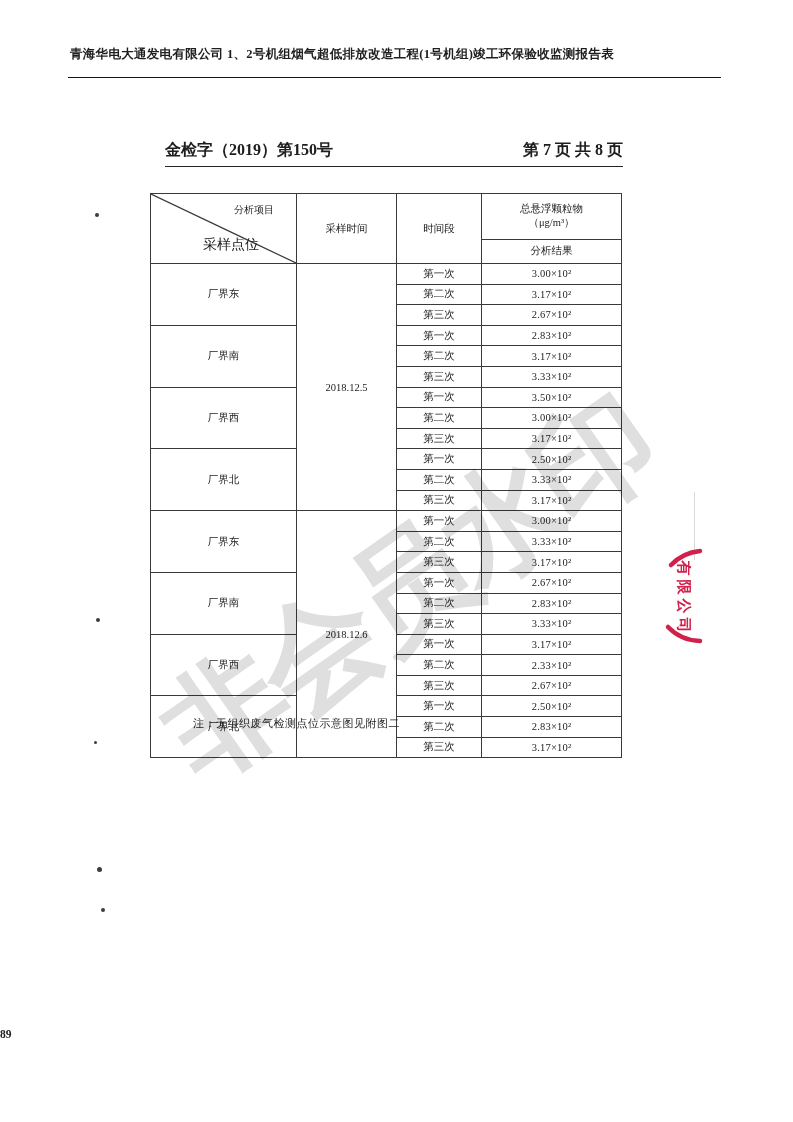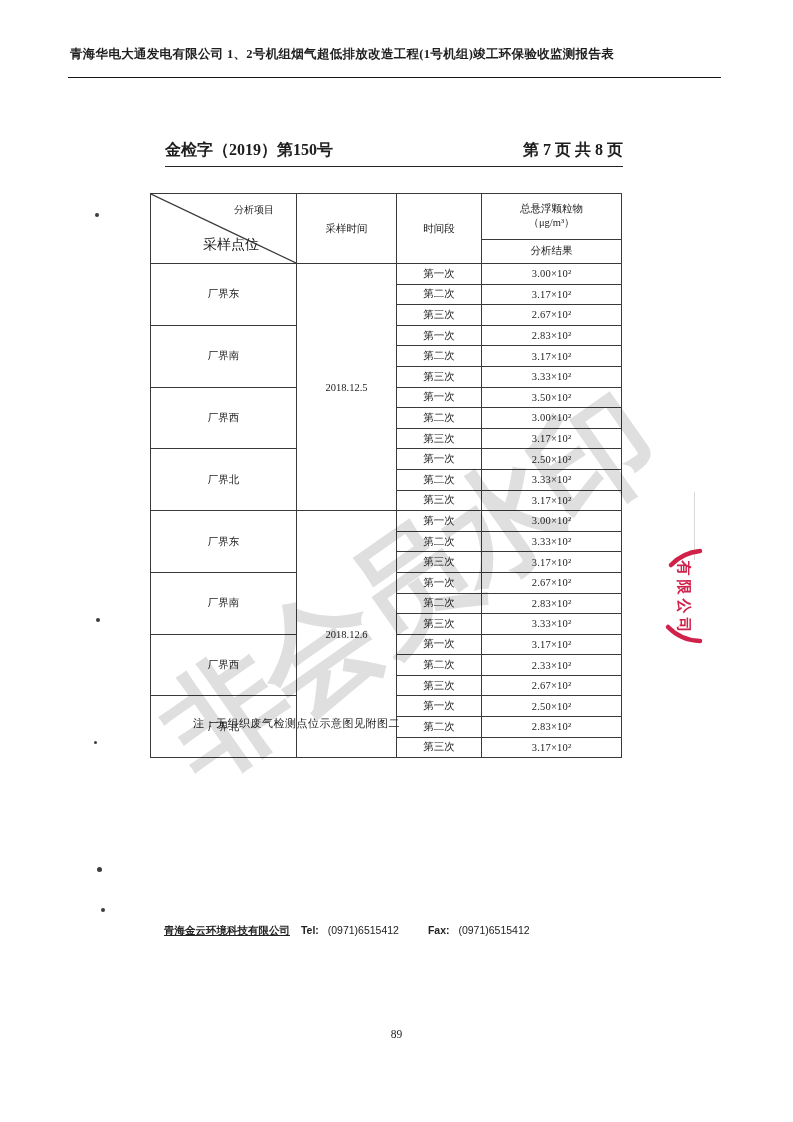--- a/index.html
+++ b/index.html
@@ -44,21 +44,21 @@
 
   .footer {
     position:absolute; left:164px; top:924px; z-index:2;
     font-family:"Liberation Sans","DejaVu Sans",sans-serif; font-size:10.5px; color:#222;
   }
   .footer .line { margin-bottom:4px; }
   .footer .company { font-weight:bold; text-decoration:underline; margin-right:8px; }
   .footer .lbl { font-weight:bold; margin-right:6px; }
   .footer .num { margin-right:26px; }
 
-  .page-num { position:absolute; left:0; top:1028px; width:793px; text-align:center; font-size:11.5px; }
+  .page-num { position:absolute; left:0; top:1028px; width:793px; text-align:left; font-size:11.5px;font-weight:bold; }
 
   .watermark {
     position:absolute; left:118px; top:508px; width:580px;
     transform:rotate(-35deg); transform-origin:center;
     font-size:120px; font-weight:bold; letter-spacing:-8px; white-space:nowrap;
     color:#bfbfbf; opacity:0.5; mix-blend-mode:multiply;
     pointer-events:none; z-index:6; text-align:center;
     font-family:"Liberation Sans","DejaVu Sans",sans-serif;
   }
 
@@ -228,27 +228,20 @@
     <tr class="dr">
           <td class="per">第三次</td>
           <td class="val">3.17×10²</td>
         </tr>
   </tbody>
     </table>
 
   <div class="table-note">注：无组织废气检测点位示意图见附图二</div>
 
   <div class="footer">
-    <div class="line">
-      <span class="company">青海金云环境科技有限公司</span>
-      <span class="lbl">Tel:</span>
-      <span class="num">(0971)6515412</span>
-      <span class="lbl">Fax:</span>
-      <span class="num">(0971)6515412</span>
-    </div>
   </div>
 
   <div class="page-num">89</div>
 
   <div class="watermark">非会员水印</div>
 
   <div class="scan-line"></div>
 
   <div class="stamp">
     <svg width="62" height="150" viewBox="0 0 62 150">

